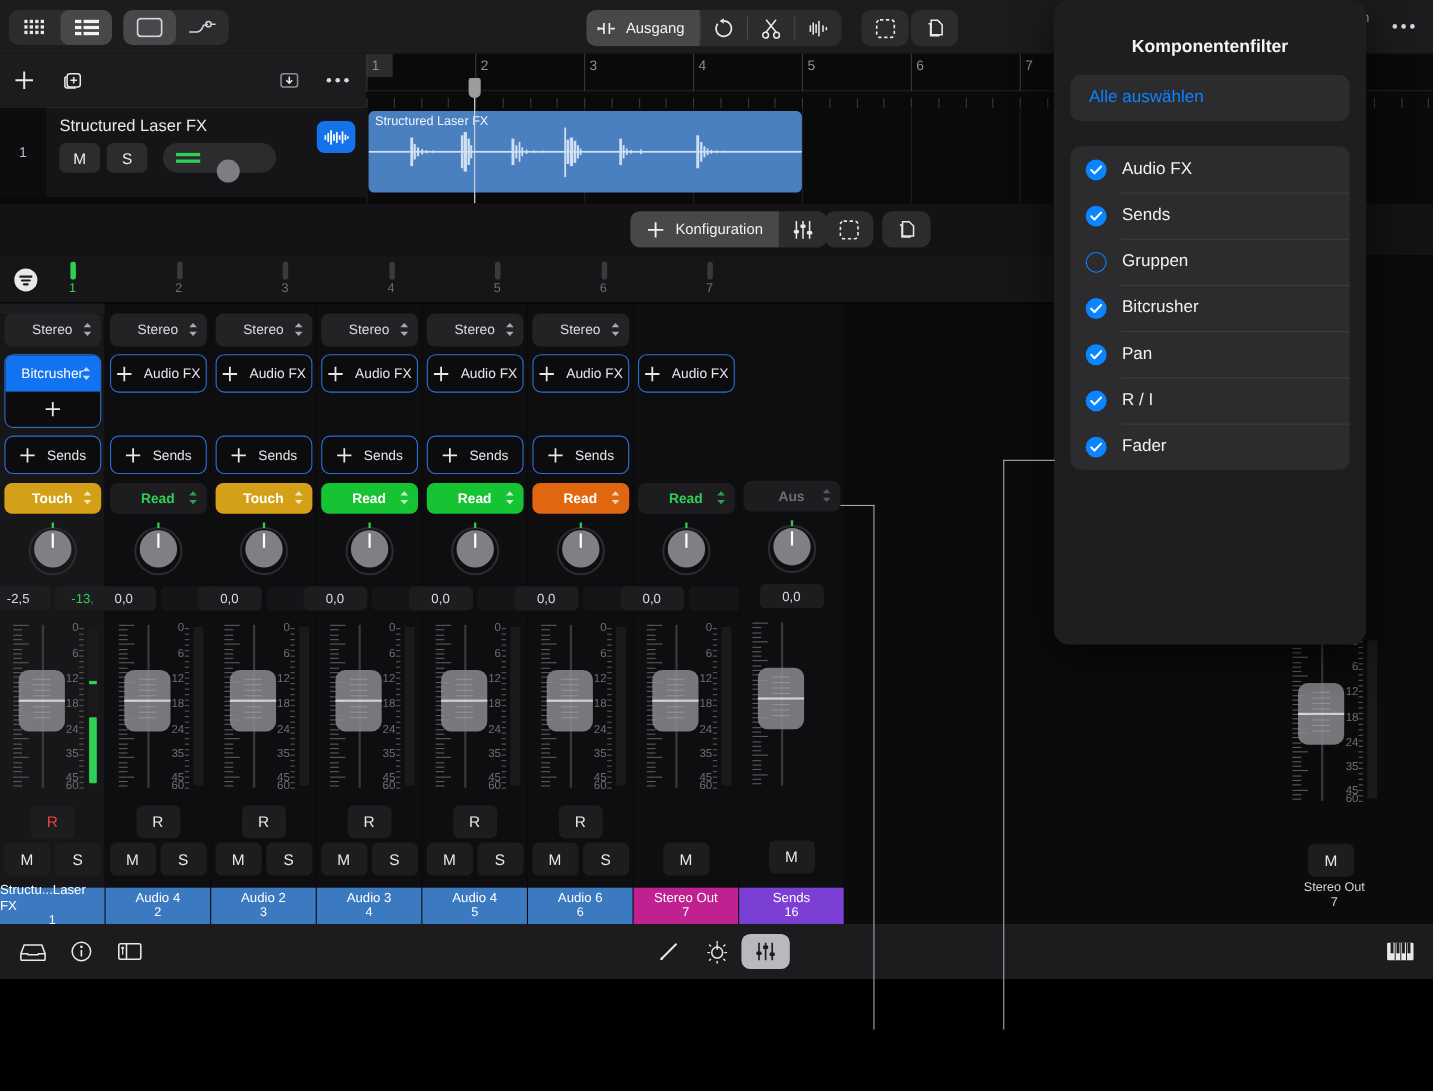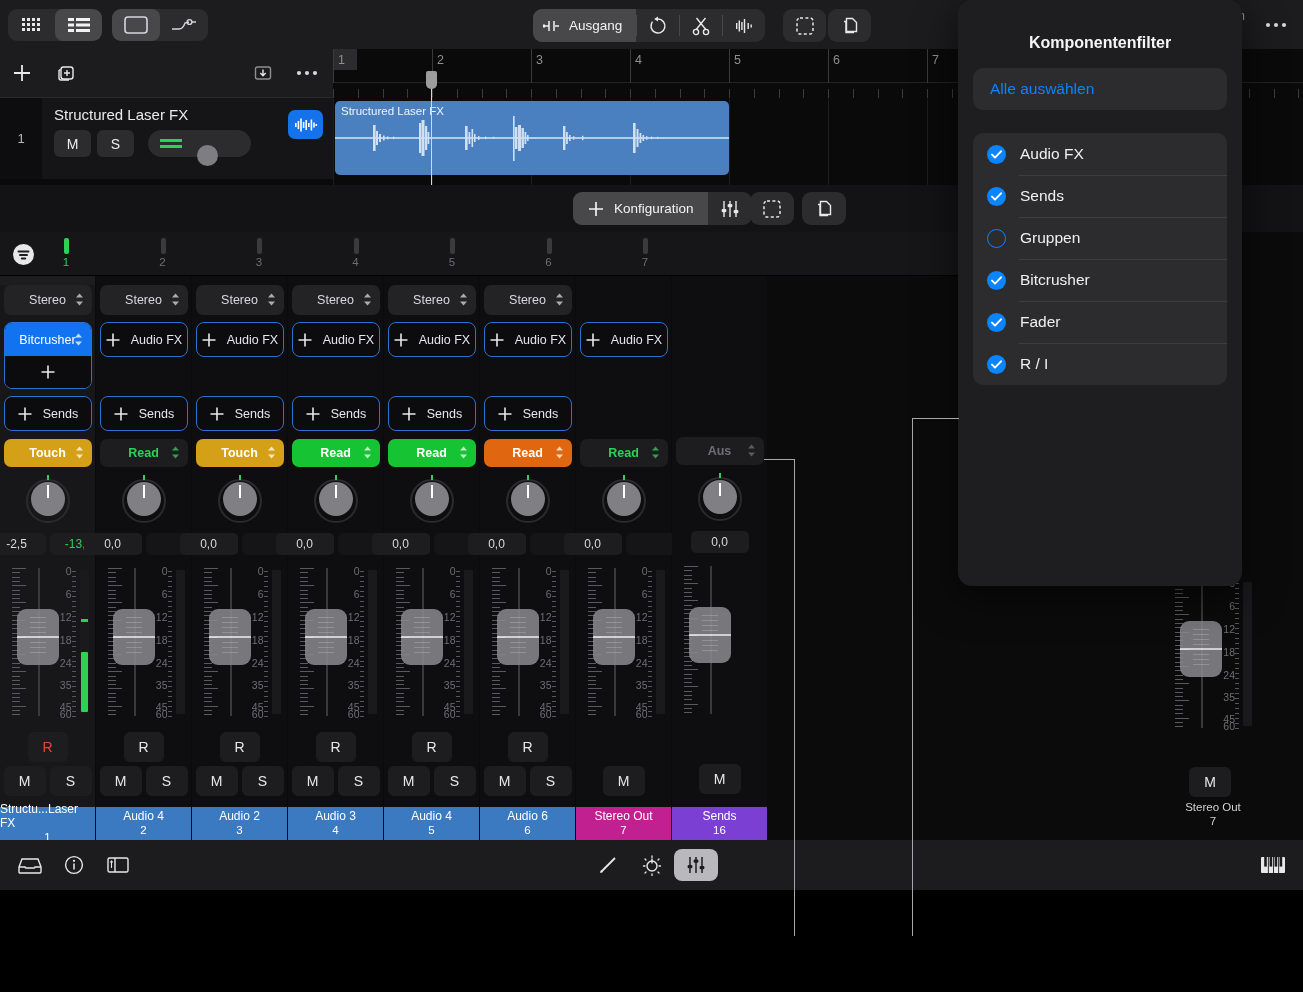--- a/index.html
+++ b/index.html
@@ -1868,26 +1868,34 @@
             </svg>
           </div>
           <div class="lbl">Bitcrusher</div>
         </div>
         <div class="pop-item">
           <div class="chk">
             <svg width="11" height="9" viewBox="0 0 11 9">
               <path d="M1 4.6 L4 7.6 L10 1.3" fill="none" stroke="#fff" stroke-width="1.9" stroke-linecap="round" stroke-linejoin="round"></path>
             </svg>
           </div>
-          <div class="lbl">Fader</div>
+          <div class="lbl">Pan</div>
         </div>
         <div class="pop-item">
           <div class="chk">
             <svg width="11" height="9" viewBox="0 0 11 9">
               <path d="M1 4.6 L4 7.6 L10 1.3" fill="none" stroke="#fff" stroke-width="1.9" stroke-linecap="round" stroke-linejoin="round"></path>
             </svg>
           </div>
           <div class="lbl">R / I</div>
         </div>
+        <div class="pop-item">
+          <div class="chk">
+            <svg width="11" height="9" viewBox="0 0 11 9">
+              <path d="M1 4.6 L4 7.6 L10 1.3" fill="none" stroke="#fff" stroke-width="1.9" stroke-linecap="round" stroke-linejoin="round"></path>
+            </svg>
+          </div>
+          <div class="lbl">Fader</div>
+        </div>
       </div>
   </div>
 
 </div>
 
 </body></html>

